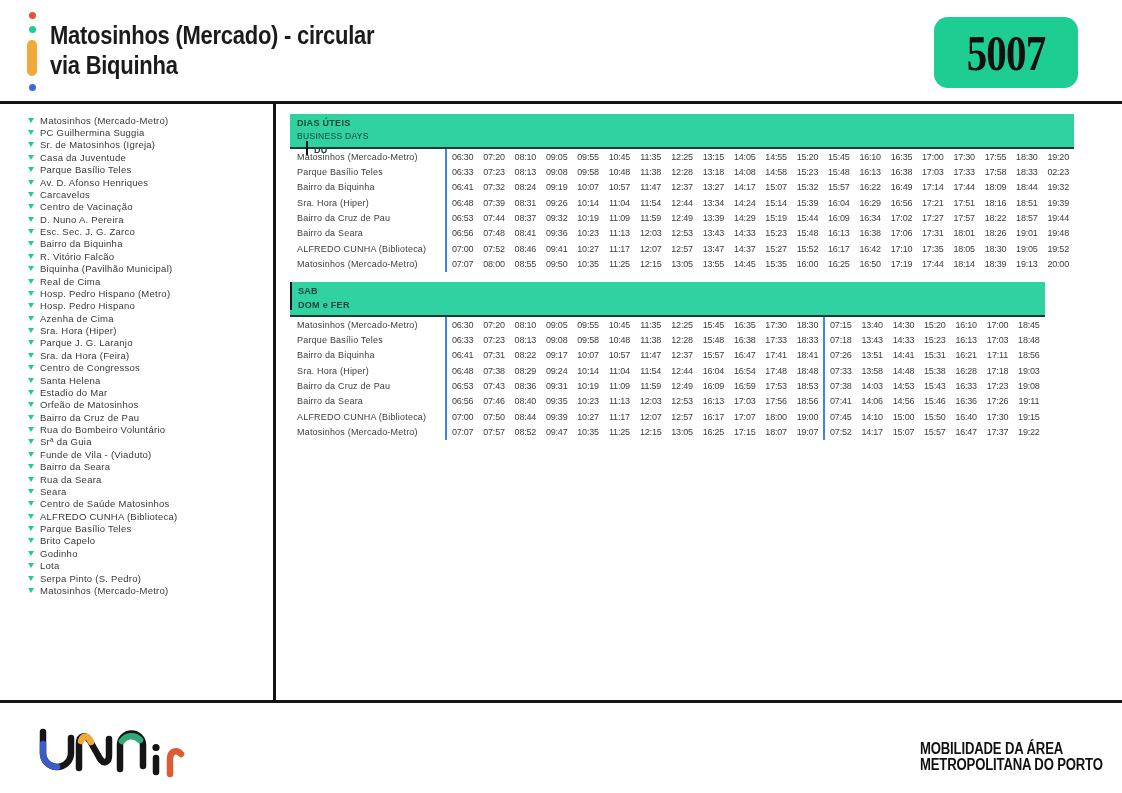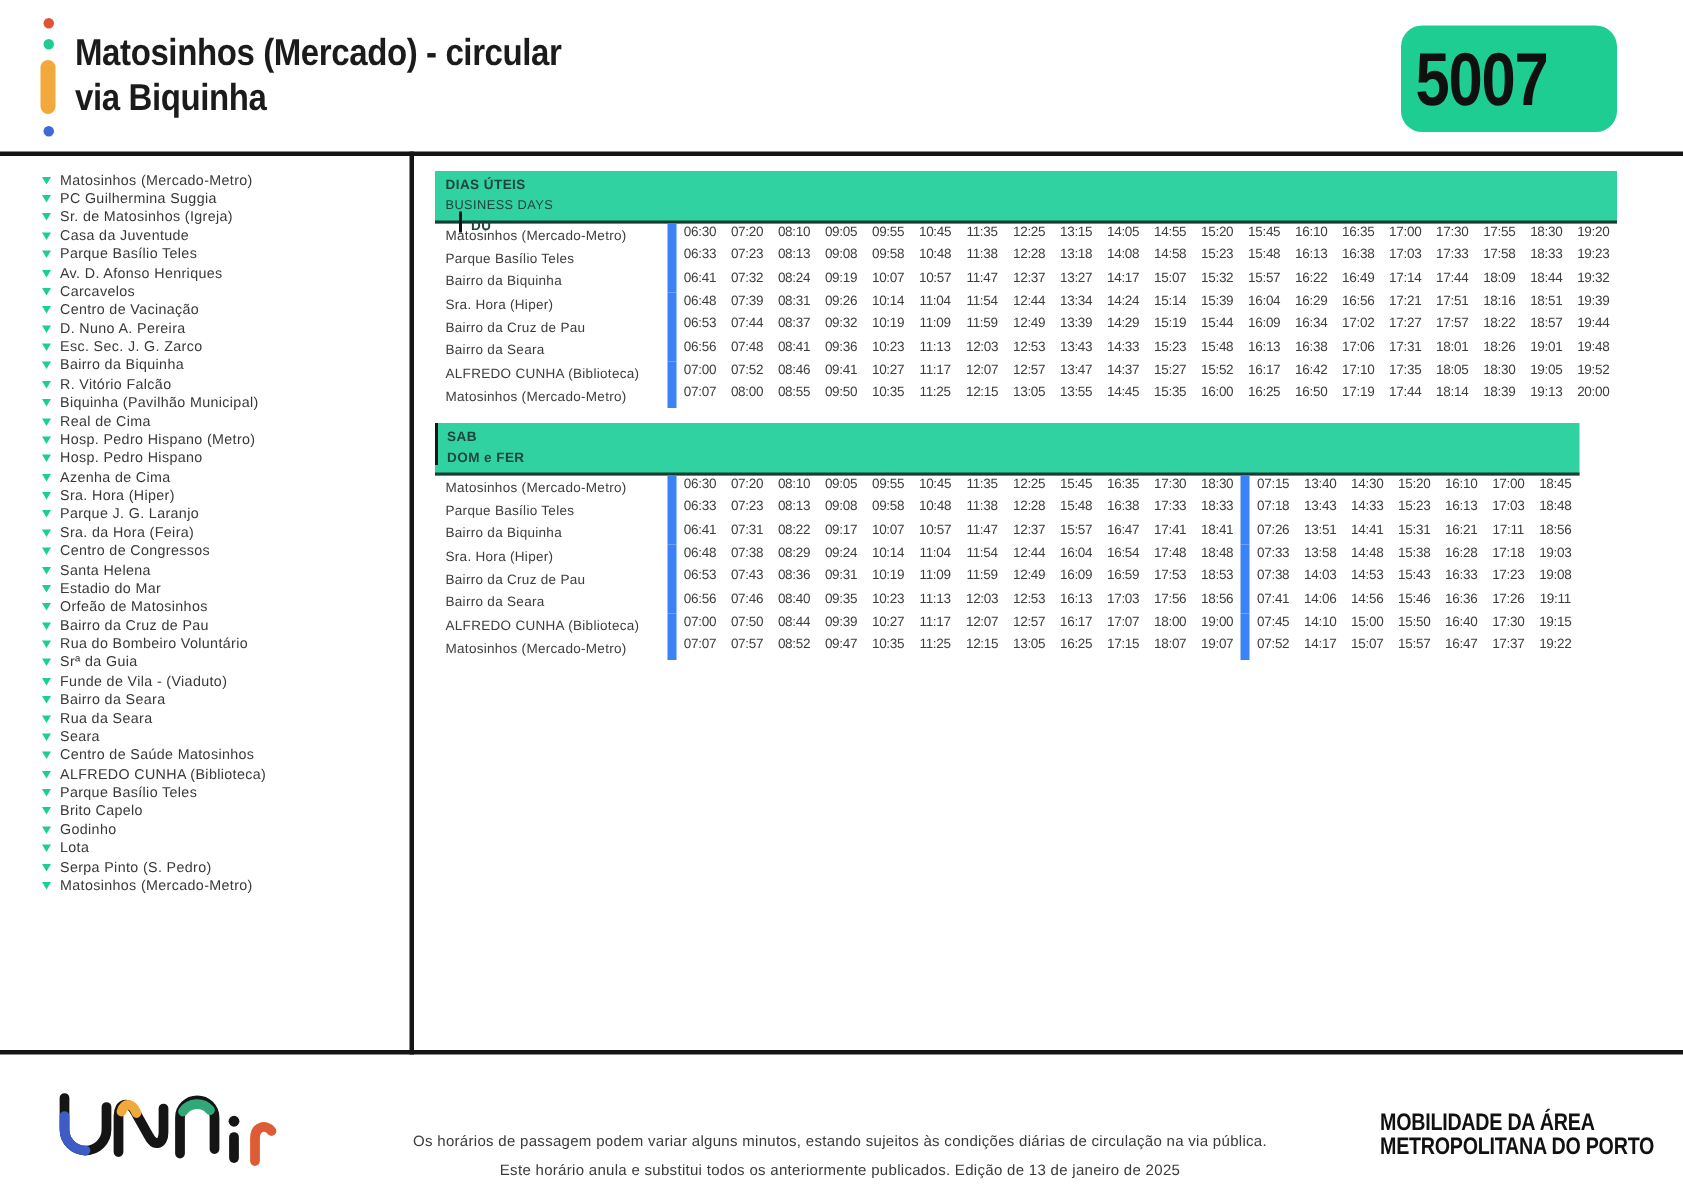--- a/index.html
+++ b/index.html
@@ -9,21 +9,21 @@
   
   .brandmark{position:absolute;left:26px;top:12px;width:12px;display:flex;flex-direction:column;align-items:center;}
   .dot{width:7px;height:7px;border-radius:50%;}
   .dot.red{background:var(--c-red);margin-bottom:7px;}
   .dot.teal{background:var(--c-accent);margin-bottom:7px;}
   .bar.orange{width:10px;height:36px;border-radius:6px;background:var(--c-orange);margin-bottom:8px;}
   .dot.blue{background:var(--c-blue);}
   .title{position:absolute;left:50px;top:20px;font-size:25px;font-weight:700;line-height:30px;
          letter-spacing:-.3px;transform:scaleX(.88);transform-origin:0 0;color:#1b1b1b;white-space:nowrap;}
   .route-badge{position:absolute;left:934px;top:17px;width:144px;height:71px;background:var(--c-accent);
-         border-radius:14px;display:flex;align-items:center;}
+         border-radius:14px;display:flex;align-items:center;justify-content:center;font-family:Liberation Serif, serif;}
   .route-badge span{font-size:50px;font-weight:700;letter-spacing:-1px;transform:scaleX(.82);color:#101010;}
 
   
   .rule-top{position:absolute;left:0;top:101px;width:1122px;height:3px;background:#151515;}
   .rule-bottom{position:absolute;left:0;top:700px;width:1122px;height:3px;background:#151515;}
   .rule-vert{position:absolute;left:273px;top:101px;width:3px;height:602px;background:#151515;}
 
   
   .stops{position:absolute;left:28px;top:114px;margin:0;padding:0;list-style:none;}
   .stops li{height:12.38px;display:flex;align-items:center;gap:6px;font-size:9.5px;
@@ -37,21 +37,21 @@
   #table-weekends{top:282px;}
   .band{display:flex;background:var(--c-band);height:33px;border-bottom:2px solid #143c31;flex-direction:column;}
   .band-left{width:155px;box-sizing:border-box;padding:4px 0 0 7px;}
   .band-pt{font-size:9px;font-weight:700;letter-spacing:.3px;color:var(--c-bandtext);}
   .band-en{font-size:8.5px;letter-spacing:.3px;color:var(--c-bandtext);margin-top:3px;}
   .band-sec{box-sizing:border-box;border-left:2px solid #151515;padding:4px 0 0 6px;
             font-size:9px;font-weight:700;letter-spacing:.3px;color:var(--c-bandtext);}
   .trow{display:flex;height:15.35px;align-items:stretch;}
   .tlabel{width:155px;box-sizing:border-box;padding-left:7px;display:flex;align-items:center;
           font-size:9px;letter-spacing:.2px;color:#3c3c3c;white-space:nowrap;}
-  .tsec{display:flex;border-left:6px solid #3b82f6;}
+  .tsec{display:flex;border-left:2px solid #3b82f6;align-items:center;}
   .tcell{width:31.35px;text-align:center;font-size:9px;letter-spacing:-.2px;color:#3c3c3c;}
 
   
   .unir-logo{position:absolute;left:28px;top:716px;}
   .disclaimer{position:absolute;left:235px;top:752px;width:650px;text-align:center;
               font-size:10px;line-height:19px;color:#3a3a3a;letter-spacing:.2px;}
   .brand-right{position:absolute;left:920px;top:741px;font-size:16px;font-weight:700;line-height:16px;
                letter-spacing:-.2px;transform:scaleX(.82);transform-origin:0 0;color:#111;white-space:nowrap;}
 </style>
 </head>
@@ -284,21 +284,21 @@
           <div class="tcell">14:08</div>
           <div class="tcell">14:58</div>
           <div class="tcell">15:23</div>
           <div class="tcell">15:48</div>
           <div class="tcell">16:13</div>
           <div class="tcell">16:38</div>
           <div class="tcell">17:03</div>
           <div class="tcell">17:33</div>
           <div class="tcell">17:58</div>
           <div class="tcell">18:33</div>
-          <div class="tcell">19:23</div>
+          <div class="tcell">02:23</div>
         </div>
       </div>
       <div class="trow">
         <div class="tlabel">Bairro da Biquinha</div>
         <div class="tsec">
           <div class="tcell">06:41</div>
           <div class="tcell">07:32</div>
           <div class="tcell">08:24</div>
           <div class="tcell">09:19</div>
           <div class="tcell">10:07</div>
@@ -666,22 +666,18 @@
       <path d="M15 28 V37 A14 14 0 0 0 29 51" stroke="#3d5cc5"></path>
       <path d="M51 52 V28 C51 19 58 18 62 25 L71 41 C75 49 81 47 81 39 V23" stroke="#151515"></path>
       <path d="M53 25 C55 19 60 19 63 26" stroke="#f2a93b"></path>
       <path d="M92 53 V29 A11.5 11.5 0 0 1 115 29 V50" stroke="#151515"></path>
       <path d="M94 25 A11.5 11.5 0 0 1 112 24" stroke="#31a878"></path>
       <path d="M128 42 V56" stroke="#151515"></path>
       <circle cx="128" cy="31.5" r="3.6" fill="#151515" stroke="none"></circle>
       <path d="M142 58 V43 C142 35 149 33 153 38" stroke="#dd5b35"></path>
     </g>
   </svg>
-  <div class="disclaimer">
-    <div>Os horários de passagem podem variar alguns minutos, estando sujeitos às condições diárias de circulação na via pública.</div>
-    <div>Este horário anula e substitui todos os anteriormente publicados. Edição de 13 de janeiro de 2025</div>
-  </div>
   <div class="brand-right">
     <div>MOBILIDADE DA ÁREA</div>
     <div>METROPOLITANA DO PORTO</div>
   </div>
 
 </div>
 
 </body></html>

